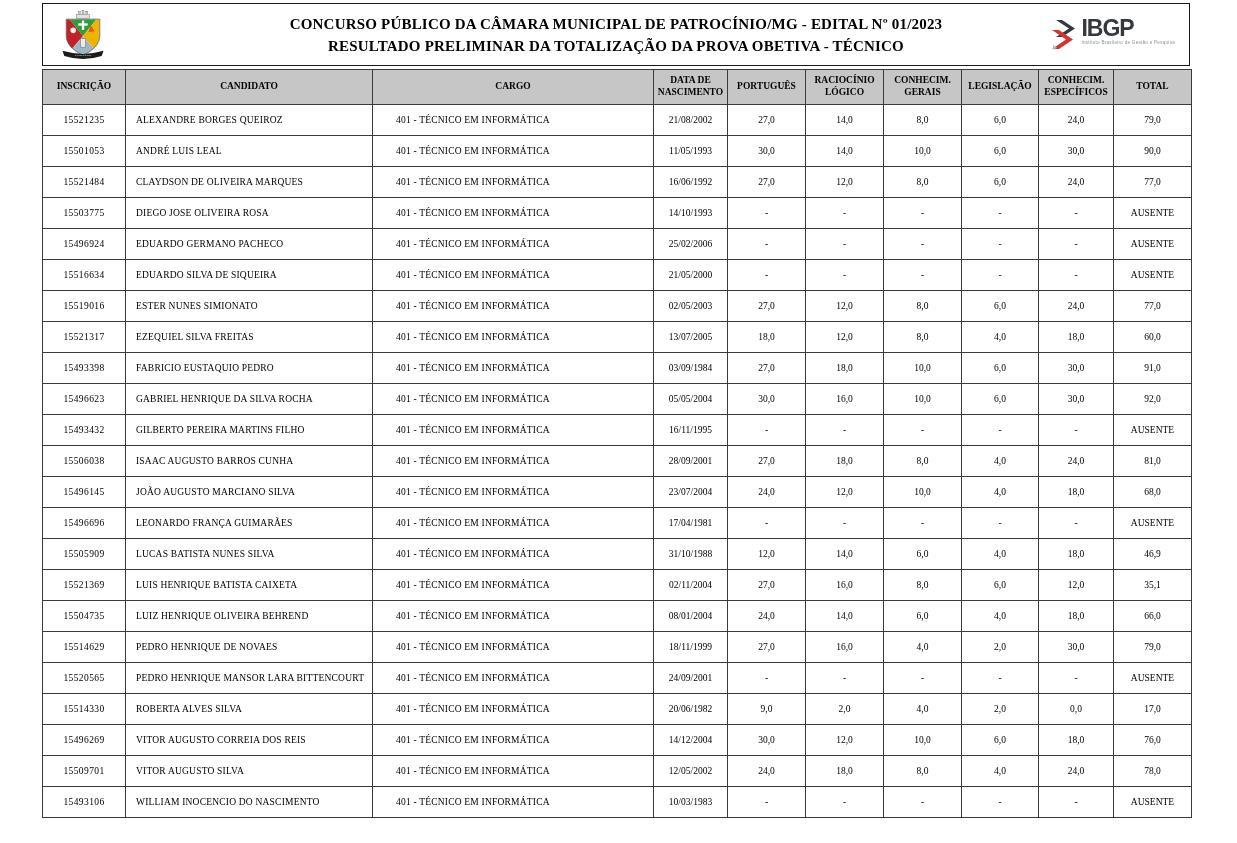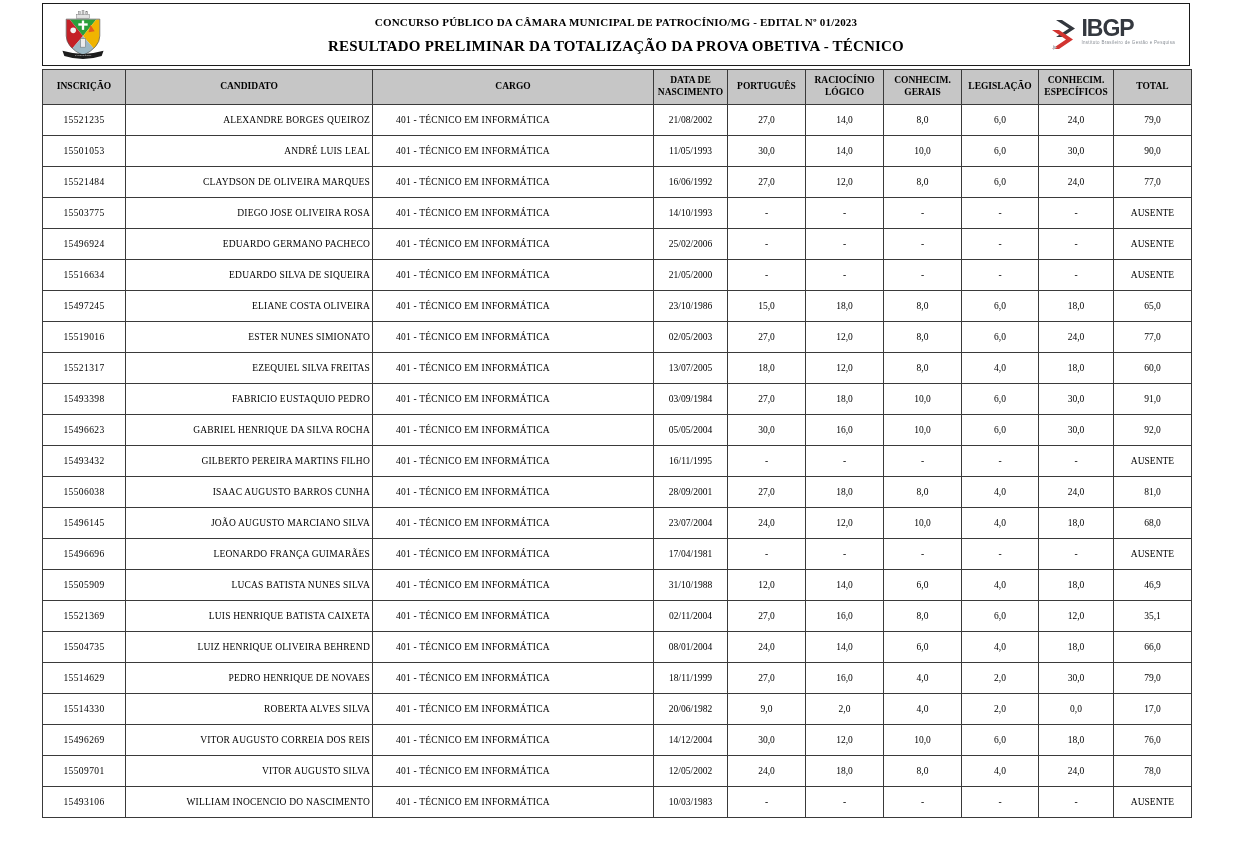--- a/index.html
+++ b/index.html
@@ -14,21 +14,21 @@
   
   .header-box{
     position:absolute;left:42px;top:3px;
     width:1148px;height:63px;
     border:1.5px solid #1a1a1a;
     box-sizing:border-box;
     background:#fff;
   }
   .crest{position:absolute;left:16px;top:3px;height:56px;width:48px;}
   .titles{position:absolute;left:0;top:0;width:100%;height:100%;text-align:center;}
-  .title1{position:absolute;top:12px;width:100%;font-size:11px;font-weight:bold;letter-spacing:.2px;}
+  .title1{position:absolute;top:12px;width:100%;font-size:15px;font-weight:bold;letter-spacing:.2px;}
   .title2{position:absolute;top:34px;width:100%;font-size:15px;font-weight:bold;letter-spacing:.2px;}
   .ibgp{position:absolute;right:14px;top:13px;display:flex;align-items:flex-start;}
   .ibgp-mark{width:26px;height:32px;margin-right:3px;margin-top:2px;}
   .ibgp-text-wrap{display:flex;flex-direction:column;line-height:1;}
   .ibgp-text{
     font-family:"Liberation Sans","DejaVu Sans",sans-serif;
     font-weight:bold;font-size:23px;letter-spacing:-1px;color:#34383f;
   }
   .ibgp-tagline{
     font-family:"Liberation Sans","DejaVu Sans",sans-serif;
@@ -65,21 +65,21 @@
   col.col-candidato{width:247px;}
   col.col-cargo{width:281px;}
   col.col-data_nascimento{width:74px;}
   col.col-portugues{width:78px;}
   col.col-raciocinio_logico{width:78px;}
   col.col-conhecim_gerais{width:78px;}
   col.col-legislacao{width:77px;}
   col.col-conhecim_especificos{width:75px;}
   col.col-total{width:78px;}
   td.col-inscricao{letter-spacing:.4px;}
-  td.col-candidato{text-align:right;padding-left:10px;letter-spacing:.2px;}
+  td.col-candidato{text-align:left;padding-left:10px;letter-spacing:.2px;}
   td.col-cargo{text-align:left;padding-left:23px;letter-spacing:.2px;}
   th.col-data_nascimento,th.col-raciocinio_logico,
   th.col-conhecim_gerais,th.col-conhecim_especificos{line-height:1.25;}
 </style>
 </head>
 <body>
 
 <div class="page">
 
   <div class="header-box">
@@ -232,32 +232,20 @@
           <td class="col-cargo">401 - TÉCNICO EM INFORMÁTICA</td>
           <td class="col-data_nascimento">21/05/2000</td>
           <td class="col-portugues">-</td>
           <td class="col-raciocinio_logico">-</td>
           <td class="col-conhecim_gerais">-</td>
           <td class="col-legislacao">-</td>
           <td class="col-conhecim_especificos">-</td>
           <td class="col-total">AUSENTE</td>
         </tr>
         <tr>
-          <td class="col-inscricao">15497245</td>
-          <td class="col-candidato">ELIANE COSTA OLIVEIRA</td>
-          <td class="col-cargo">401 - TÉCNICO EM INFORMÁTICA</td>
-          <td class="col-data_nascimento">23/10/1986</td>
-          <td class="col-portugues">15,0</td>
-          <td class="col-raciocinio_logico">18,0</td>
-          <td class="col-conhecim_gerais">8,0</td>
-          <td class="col-legislacao">6,0</td>
-          <td class="col-conhecim_especificos">18,0</td>
-          <td class="col-total">65,0</td>
-        </tr>
-        <tr>
           <td class="col-inscricao">15519016</td>
           <td class="col-candidato">ESTER NUNES SIMIONATO</td>
           <td class="col-cargo">401 - TÉCNICO EM INFORMÁTICA</td>
           <td class="col-data_nascimento">02/05/2003</td>
           <td class="col-portugues">27,0</td>
           <td class="col-raciocinio_logico">12,0</td>
           <td class="col-conhecim_gerais">8,0</td>
           <td class="col-legislacao">6,0</td>
           <td class="col-conhecim_especificos">24,0</td>
           <td class="col-total">77,0</td>
@@ -386,20 +374,32 @@
           <td class="col-inscricao">15514629</td>
           <td class="col-candidato">PEDRO HENRIQUE DE NOVAES</td>
           <td class="col-cargo">401 - TÉCNICO EM INFORMÁTICA</td>
           <td class="col-data_nascimento">18/11/1999</td>
           <td class="col-portugues">27,0</td>
           <td class="col-raciocinio_logico">16,0</td>
           <td class="col-conhecim_gerais">4,0</td>
           <td class="col-legislacao">2,0</td>
           <td class="col-conhecim_especificos">30,0</td>
           <td class="col-total">79,0</td>
+        </tr>
+        <tr>
+          <td class="col-inscricao">15520565</td>
+          <td class="col-candidato">PEDRO HENRIQUE MANSOR LARA BITTENCOURT</td>
+          <td class="col-cargo">401 - TÉCNICO EM INFORMÁTICA</td>
+          <td class="col-data_nascimento">24/09/2001</td>
+          <td class="col-portugues">-</td>
+          <td class="col-raciocinio_logico">-</td>
+          <td class="col-conhecim_gerais">-</td>
+          <td class="col-legislacao">-</td>
+          <td class="col-conhecim_especificos">-</td>
+          <td class="col-total">AUSENTE</td>
         </tr>
         <tr>
           <td class="col-inscricao">15514330</td>
           <td class="col-candidato">ROBERTA ALVES SILVA</td>
           <td class="col-cargo">401 - TÉCNICO EM INFORMÁTICA</td>
           <td class="col-data_nascimento">20/06/1982</td>
           <td class="col-portugues">9,0</td>
           <td class="col-raciocinio_logico">2,0</td>
           <td class="col-conhecim_gerais">4,0</td>
           <td class="col-legislacao">2,0</td>

